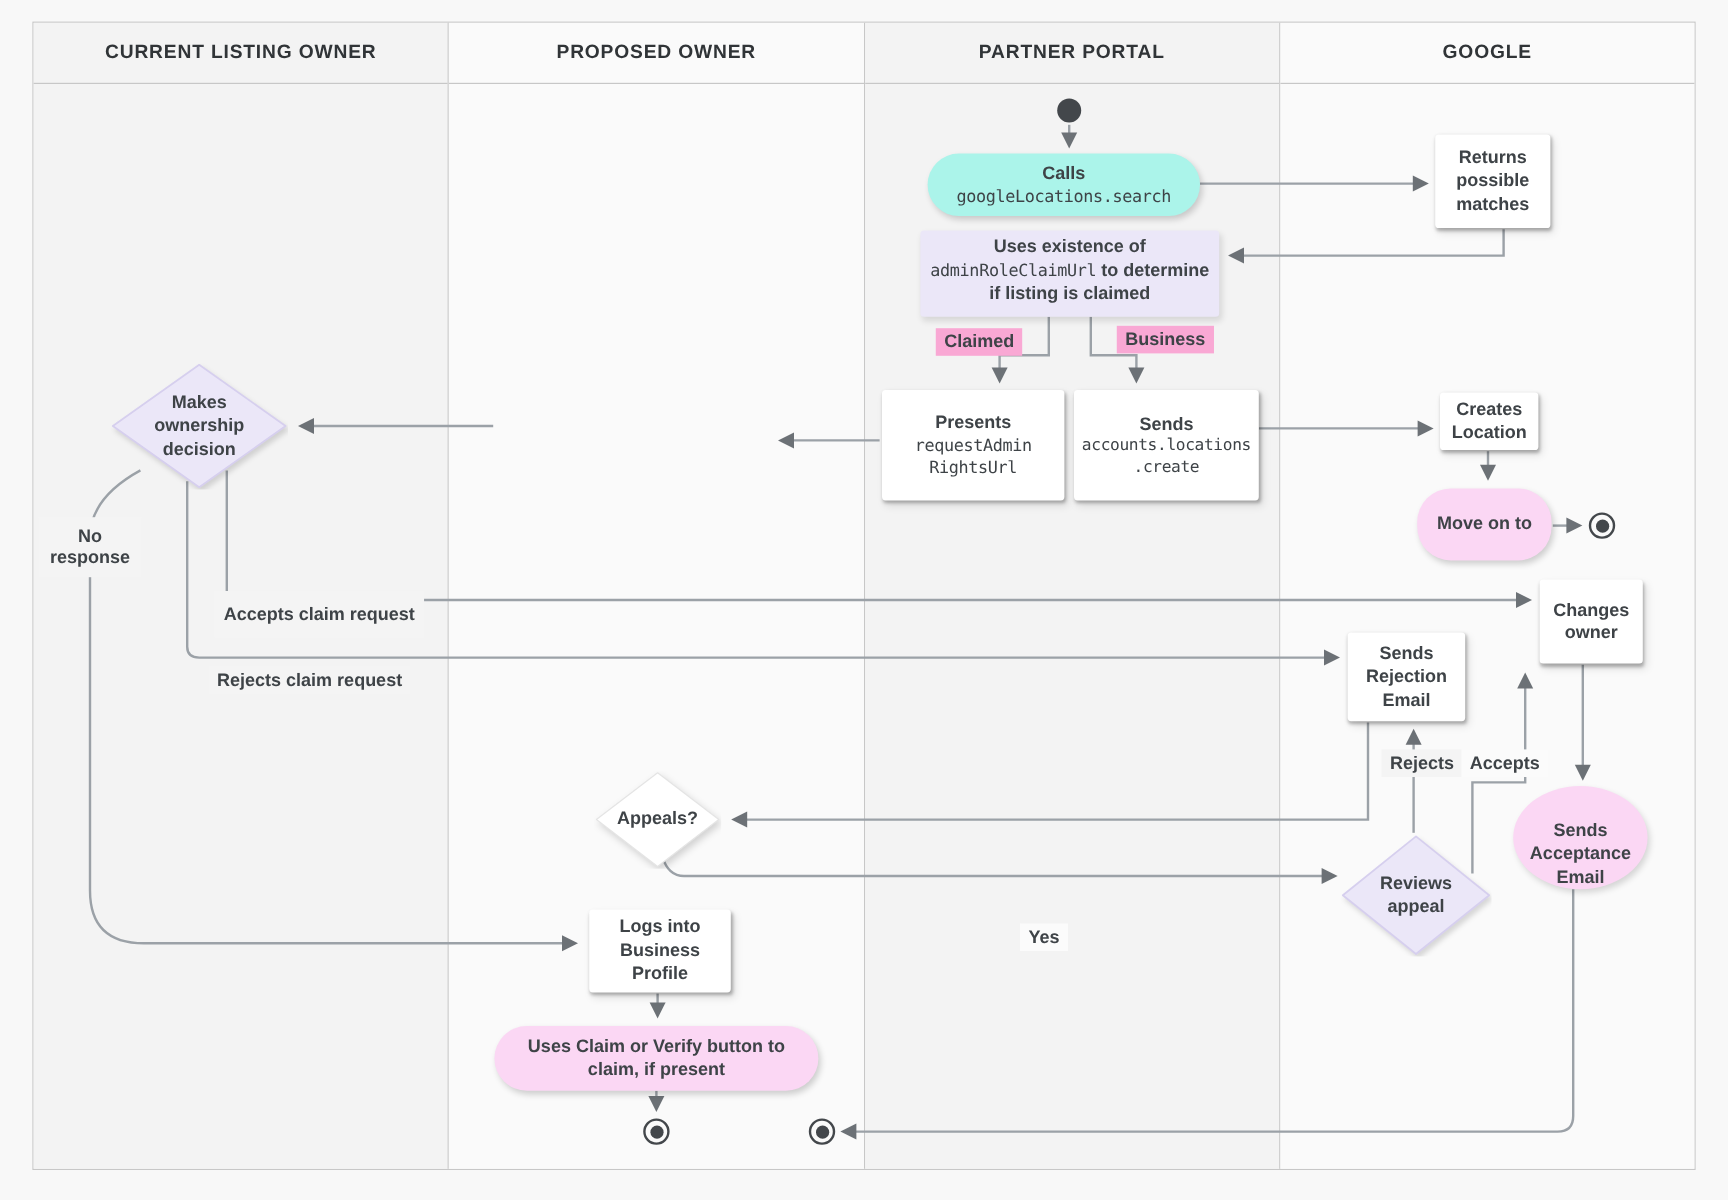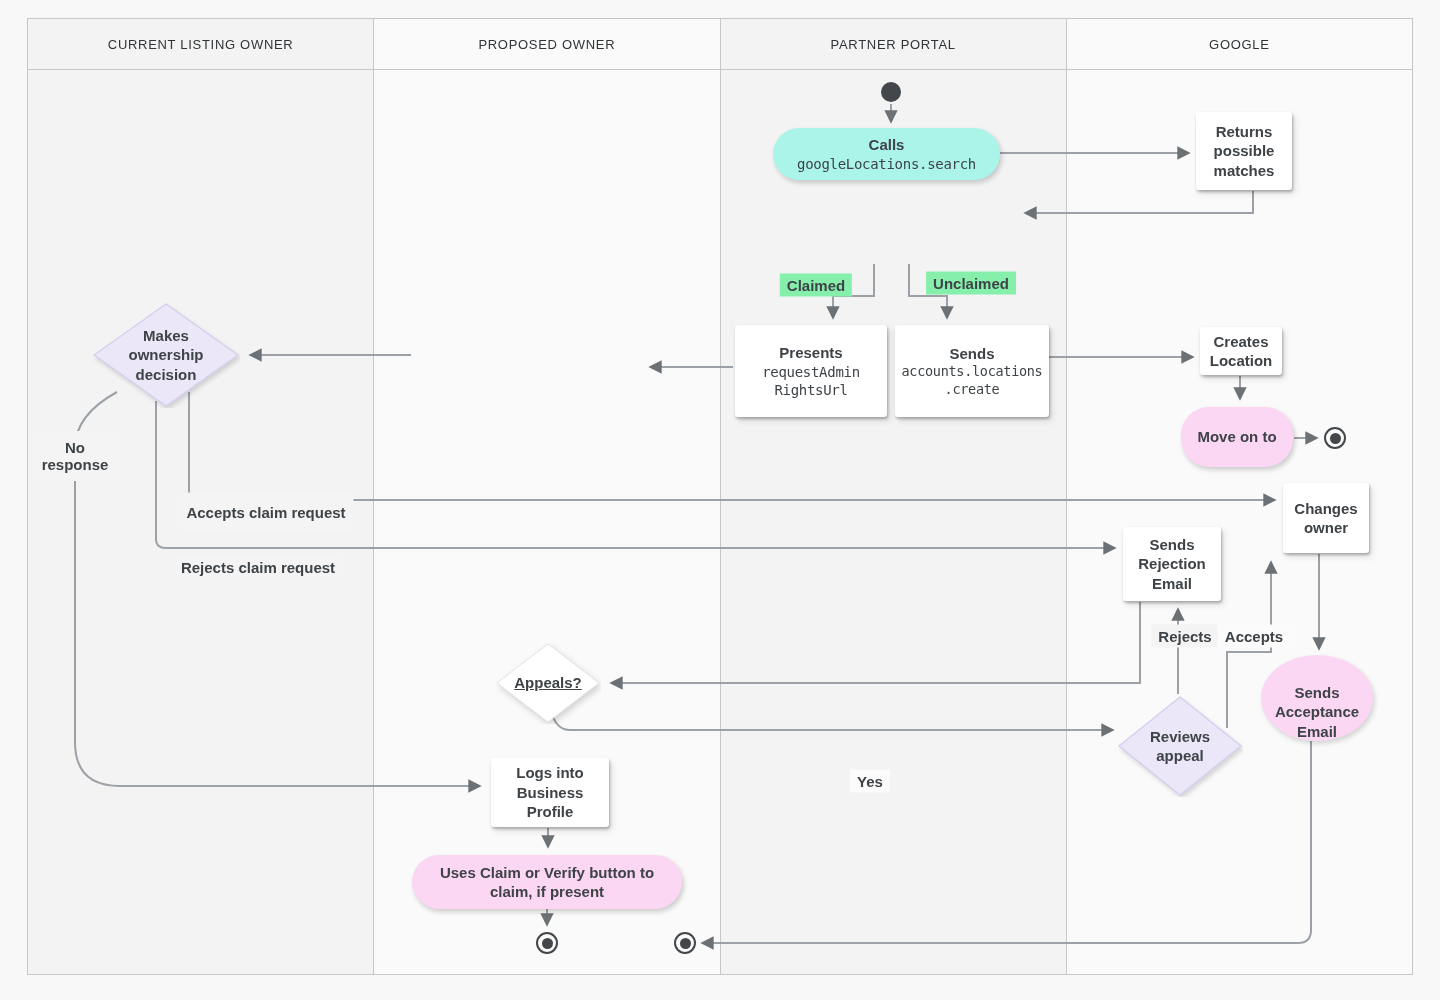--- a/index.html
+++ b/index.html
@@ -8,42 +8,42 @@
     --c-lane_b:#fafafa; --c-border:#c7c7c7; --c-dot:#43474b; --c-page:#f8f8f8;
   }
   html,body{margin:0;padding:0;}
   body{background:var(--c-page);font-family:"Liberation Sans",sans-serif;color:var(--c-text);}
   .stage{position:relative;width:1440px;height:1000px;overflow:hidden;background:var(--c-page);}
   .frame{position:absolute;left:27px;top:18px;width:1386px;height:957px;border:1px solid var(--c-border);display:flex;box-sizing:border-box;}
   .lane{flex:1 1 0;border-right:1px solid var(--c-border);position:relative;}
   .lane:last-child{border-right:none;}
   .lane.a{background:var(--c-lane_a);} .lane.b{background:var(--c-lane_b);}
   .lane-header{height:50px;border-bottom:1px solid var(--c-border);display:flex;align-items:center;justify-content:center;
-    font-size:13px;font-weight:400;letter-spacing:.7px;color:#303437;text-transform:uppercase;}
+    font-size:16px;font-weight:700;letter-spacing:.7px;color:#303437;text-transform:uppercase;}
   svg.wires{position:absolute;left:0;top:0;z-index:2;pointer-events:none;}
   .edge{fill:none;stroke:var(--c-line);stroke-width:2;}
   #arw path{fill:var(--c-arrow);}
   .node{position:absolute;z-index:3;box-sizing:border-box;display:flex;flex-direction:column;align-items:center;justify-content:center;
     text-align:center;font-size:15px;font-weight:700;line-height:1.3;color:var(--c-text);}
   .box{background:var(--c-node);border-radius:3px;box-shadow:1px 2px 3px rgba(0,0,0,.28),3px 4px 7px rgba(0,0,0,.10);}
   .pill{border-radius:28px;box-shadow:2px 3px 5px rgba(0,0,0,.18);}
   .teal{background:var(--c-teal);} .lav{background:var(--c-lavender);} .pink{background:var(--c-pink);}
   .code{font-family:"DejaVu Sans Mono",monospace;font-weight:400;font-size:14px;white-space:pre-line;letter-spacing:-.3px;}
   .diamond{background:transparent !important;box-shadow:none;}
   .diamond svg{position:absolute;left:0;top:0;}
   .diamond polygon{stroke-linejoin:round;}
   .dia-fill-lav{fill:var(--c-lavender);stroke:#d6cfee;stroke-width:1.5;filter:drop-shadow(2px 3px 2px rgba(0,0,0,.14));}
   .dia-fill-white{fill:#fff;stroke:#e4e4e4;stroke-width:1;filter:drop-shadow(2px 3px 3px rgba(0,0,0,.16));}
   .dia-label{position:relative;z-index:1;}
   .ellipse{border-radius:50%;box-shadow:2px 3px 5px rgba(0,0,0,.15);justify-content:flex-end;}
   .start-node{position:absolute;z-index:3;width:20px;height:20px;border-radius:50%;background:var(--c-dot);}
   .end-node{position:absolute;z-index:3;width:18px;height:18px;border-radius:50%;border:2px solid var(--c-dot);background:transparent;
     display:flex;align-items:center;justify-content:center;}
   .end-node span{width:11px;height:11px;border-radius:50%;background:var(--c-dot);}
-  .elabel{position:absolute;z-index:4;transform:translate(-50%,-50%);background:#86efac;padding:3px 7px;
+  .elabel{position:absolute;z-index:4;transform:translate(-50%,-50%);background:#f9a8d4;padding:3px 7px;
     font-size:15px;font-weight:700;white-space:nowrap;color:var(--c-text);}
   .elabel.tall{padding:11px 8px;}
   .elabel.wrap{white-space:normal;width:82px;text-align:center;padding:8px 2px;}
 </style>
 </head>
 <body>
 
 <div class="stage">
 
   <div class="frame">
@@ -94,20 +94,23 @@
 
   <div class="node pill teal" style="left:773px;top:128px;width:227px;height:52px;">
     <span>Calls</span>
     <span class="code">googleLocations.search</span>
   </div>
 
   <div class="node box" style="left:1196px;top:112px;width:96px;height:78px;">
     <span>Returns possible matches</span>
   </div>
 
+  <div class="node lav" style="left:767px;top:192px;width:249px;height:72px;padding:4px 6px;display:block;border-radius:3px;box-shadow:2px 3px 5px rgba(0,0,0,.12);">
+    <span>Uses existence of </span><span class="code" style="display:inline;">adminRoleClaimUrl</span><span> to determine if listing is claimed</span>
+  </div>
 
   <div class="node box" style="left:735px;top:325px;width:152px;height:92px;">
     <span>Presents</span>
     <span class="code">requestAdmin
 RightsUrl</span>
   </div>
 
   <div class="node box" style="left:895px;top:325px;width:154px;height:92px;">
     <span>Sends</span>
     <span class="code" style="font-size:13.5px;">accounts.locations
@@ -146,21 +149,21 @@
     <svg width="126" height="102">
         <polygon class="dia-fill-lav" points="63,2 124,51 63,100 2,51"></polygon>
       </svg>
     <div class="dia-label" style="width:84px;">Reviews appeal</div>
   </div>
 
   <div class="node ellipse pink" style="left:1261px;top:655px;width:112px;height:86px;">
     <span style="width:92px;">Sends Acceptance Email</span>
   </div>
 
-  <div class="node diamond" style="left:495px;top:642px;width:106px;height:82px;text-decoration:underline;">
+  <div class="node diamond" style="left:495px;top:642px;width:106px;height:82px;">
     <svg width="106" height="82">
         <polygon class="dia-fill-white" points="53,2 104,41 53,80 2,41"></polygon>
       </svg>
     <div class="dia-label">Appeals?</div>
   </div>
 
   <div class="node box" style="left:491px;top:758px;width:118px;height:69px;">
     <span style="width:80px;">Logs into Business Profile</span>
   </div>
 
@@ -169,21 +172,21 @@
   </div>
 
   <div class="end-node" style="left:536px;top:932px;">
       <span></span>
     </div>
   <div class="end-node" style="left:674px;top:932px;">
       <span></span>
     </div>
 
   <div class="elabel" style="left:816px;top:285px;">Claimed</div>
-  <div class="elabel" style="left:971px;top:283px;">Unclaimed</div>
+  <div class="elabel" style="left:971px;top:283px;">Business</div>
   <div class="elabel tall" style="left:266px;top:512px;background:#f4f4f4;text-align:center;">Accepts claim request</div>
   <div class="elabel" style="left:258px;top:567px;background:#f4f4f4;">Rejects claim request</div>
   <div class="elabel wrap" style="left:75px;top:456px;background:#f4f4f4;">No response</div>
   <div class="elabel" style="left:870px;top:745px;background:#fbfbfb;margin-top:36px;">Yes</div>
   <div class="elabel" style="left:1185px;top:636px;background:#f4f4f4;">Rejects</div>
   <div class="elabel" style="left:1254px;top:636px;background:#fbfbfb;">Accepts</div>
 
 </div>
 
 </body></html>

